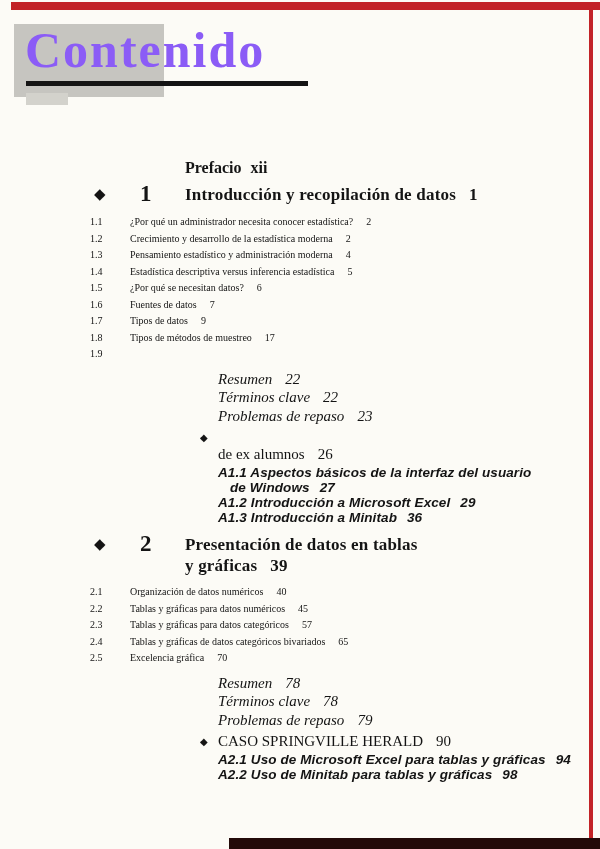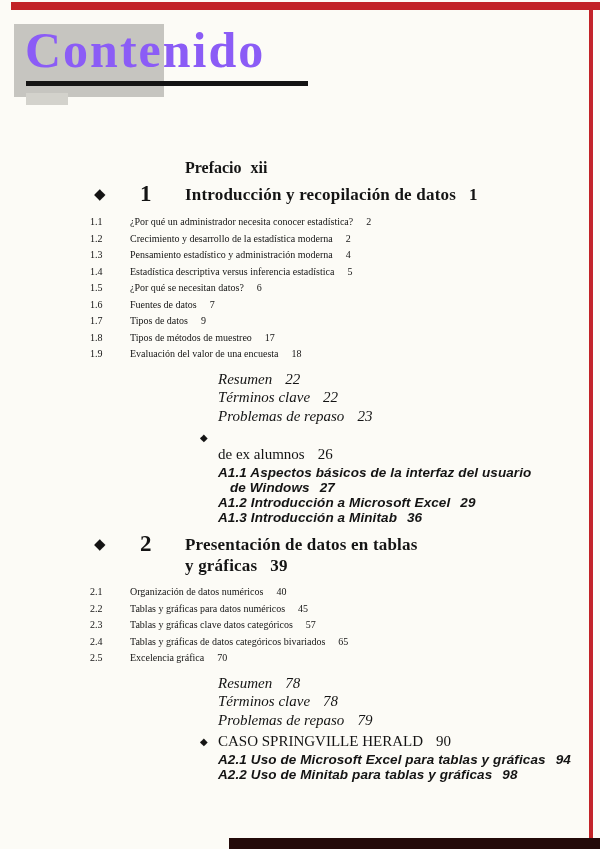--- a/index.html
+++ b/index.html
@@ -99,21 +99,20 @@
     <div class="sec">
       <span class="sec-num">1.7</span>
       <span class="sec-text"><span>Tipos de datos</span><span class="pg">9</span></span>
     </div>
     <div class="sec">
       <span class="sec-num">1.8</span>
       <span class="sec-text"><span>Tipos de métodos de muestreo</span><span class="pg">17</span></span>
     </div>
     <div class="sec">
       <span class="sec-num">1.9</span>
-      <span class="sec-text"><span>Evaluación del valor de una encuesta</span><span class="pg">18</span></span>
     </div>
   </div>
 
   <div class="endmatter">
     <div><span>Resumen</span><span class="pg">22</span></div>
     <div><span>Términos clave</span><span class="pg">22</span></div>
     <div><span>Problemas de repaso</span><span class="pg">23</span></div>
   </div>
 
   <div class="case">
@@ -137,21 +136,21 @@
     <div class="sec">
       <span class="sec-num">2.1</span>
       <span class="sec-text"><span>Organización de datos numéricos</span><span class="pg">40</span></span>
     </div>
     <div class="sec">
       <span class="sec-num">2.2</span>
       <span class="sec-text"><span>Tablas y gráficas para datos numéricos</span><span class="pg">45</span></span>
     </div>
     <div class="sec">
       <span class="sec-num">2.3</span>
-      <span class="sec-text"><span>Tablas y gráficas clave datos categóricos</span><span class="pg">57</span></span>
+      <span class="sec-text"><span>Tablas y gráficas para datos categóricos</span><span class="pg">57</span></span>
     </div>
     <div class="sec">
       <span class="sec-num">2.4</span>
       <span class="sec-text"><span>Tablas y gráficas de datos categóricos bivariados</span><span class="pg">65</span></span>
     </div>
     <div class="sec">
       <span class="sec-num">2.5</span>
       <span class="sec-text"><span>Excelencia gráfica</span><span class="pg">70</span></span>
     </div>
   </div>

